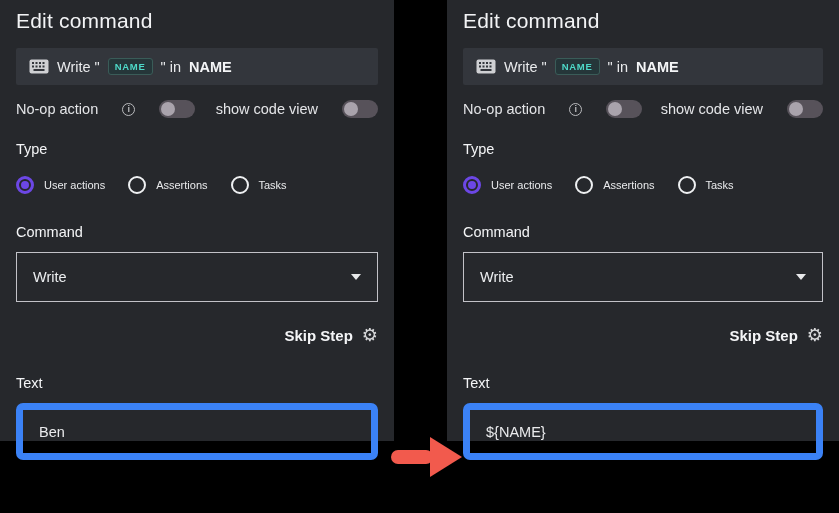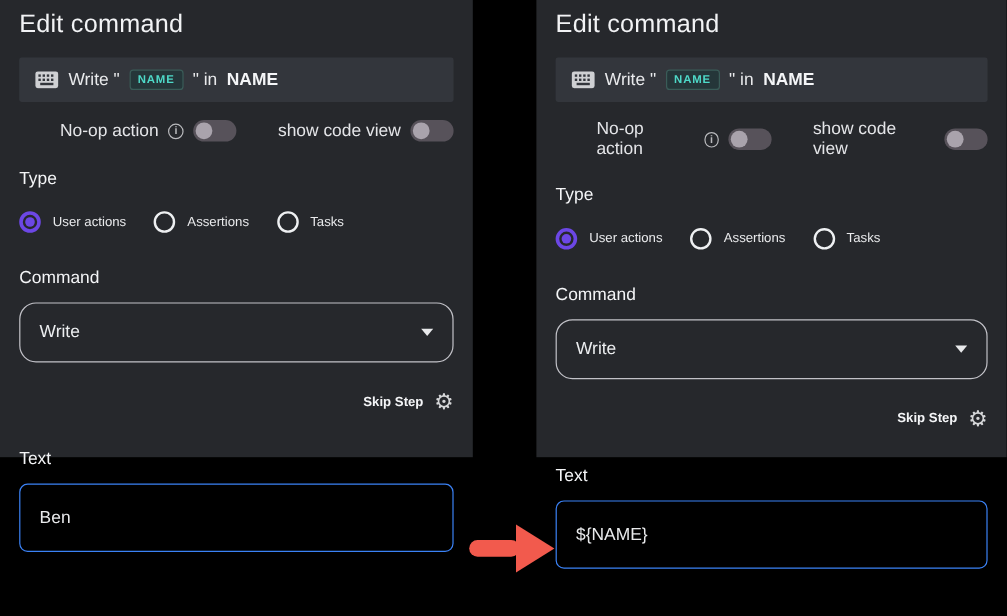--- a/index.html
+++ b/index.html
@@ -1,21 +1,21 @@
 <!DOCTYPE html>
 <html><head>
 <meta charset="utf-8">
 <style>
   * { margin:0; padding:0; box-sizing:border-box; }
   html,body { width:839px; height:513px; background:#000; overflow:hidden;
               font-family:"Liberation Sans", sans-serif; }
   body { position:relative; }
 
   .panel {
-    position:absolute; top:0; height:381px; background:#26282c;
+    position:absolute; top:0; height:441px; background:#26282c;
     padding:0 16px; color:#ecedef;
   }
   .panel.left  { left:0;    width:394px; }
   .panel.right { left:447px; width:392px; }
 
   .title { font-size:21px; font-weight:500; color:#f2f3f5; padding-top:9px;
            letter-spacing:0.2px; }
 
   .summary-bar {
     margin-top:15px; height:37px; background:#33363c; border-radius:2px;
@@ -27,21 +27,21 @@
     background:#253639; border:1px solid #3a5c58; color:#4ed9c8;
     font-size:9.5px; font-weight:bold; letter-spacing:0.7px;
     padding:3px 6px 2px; border-radius:3px; line-height:1;
   }
   .summary-target { font-weight:bold; color:#f4f5f7; }
 
   .toggles-row {
     margin-top:15px; display:flex; justify-content:space-between;
     align-items:center; font-size:14.5px; color:#e4e5e8;
   }
-  .toggle-group { display:flex; align-items:center; gap:8px;margin-left:34px; }
+  .toggle-group { display:flex; align-items:center; gap:24px; }
   .info-icon {
     width:13px; height:13px; border:1px solid #b9babd; border-radius:50%;
     font-size:9px; line-height:11px; text-align:center; color:#b9babd;
     font-weight:bold; font-style:normal; display:inline-block;
   }
   .toggle {
     width:36px; height:18px; border-radius:10px; background:#57525a;
     position:relative; cursor:pointer; flex:0 0 auto;
   }
   .toggle .knob {
@@ -58,34 +58,34 @@
                font-size:11px; color:#e9eaec; }
   .radio-option { display:flex; align-items:center; gap:10px; cursor:pointer; }
   .radio { width:18px; height:18px; border-radius:50%; border:2px solid #eef0f2;
            position:relative; flex:0 0 auto; }
   .radio.selected { border:3px solid #6C47E5; }
   .radio.selected::after {
     content:""; position:absolute; inset:2px; border-radius:50%; background:#6C47E5;
   }
 
   .dropdown {
-    margin-top:12px; height:50px; border:1px solid #c2c2c8; border-radius:14px;
+    margin-top:12px; height:50px; border:1px solid #c2c2c8; border-radius:0;
     display:flex; align-items:center; justify-content:space-between;
     padding:0 16px; font-size:14.5px; color:#eceef0; cursor:pointer;
   }
   .caret-down { width:0; height:0; border-left:5.5px solid transparent;
     border-right:5.5px solid transparent; border-top:6px solid #e8e9eb; }
 
   .skip-row { margin-top:24px; display:flex; justify-content:flex-end;
               align-items:center; gap:9px; }
-  .skip-label { font-size:11px; font-weight:bold; color:#f4f5f7; cursor:pointer; }
+  .skip-label { font-size:15px; font-weight:bold; color:#f4f5f7; cursor:pointer; }
   .gear-icon { font-size:18px; line-height:18px; color:#d6d7d9; cursor:pointer; }
 
   .text-input {
-    margin-top:12px; height:57px; border:1px solid #3b82f6; border-radius:7px;
+    margin-top:12px; height:57px; border:7px solid #3b82f6; border-radius:7px;
     display:flex; align-items:center; padding:0 16px; font-size:14.5px;
     color:#e9eaec; cursor:text; background:transparent;
   }
 
   .transition-arrow { position:absolute; left:390px; top:435px; z-index:5; }
 </style>
 </head>
 <body>
 
 <div class="panel left">

